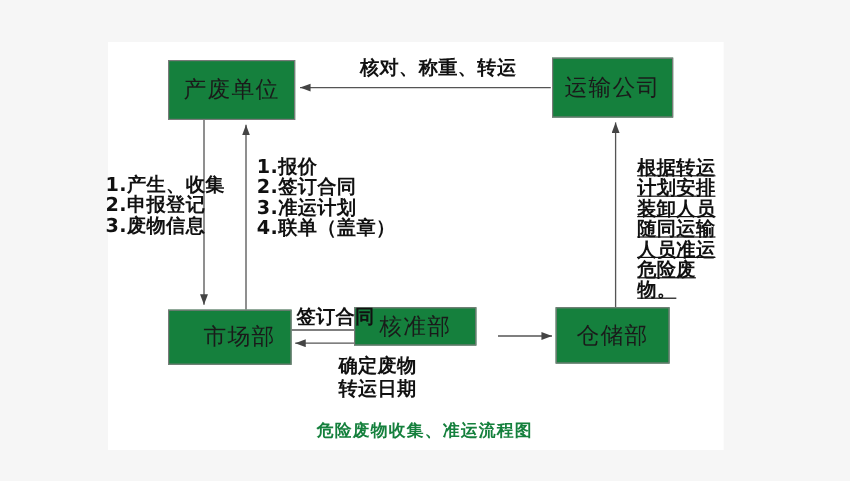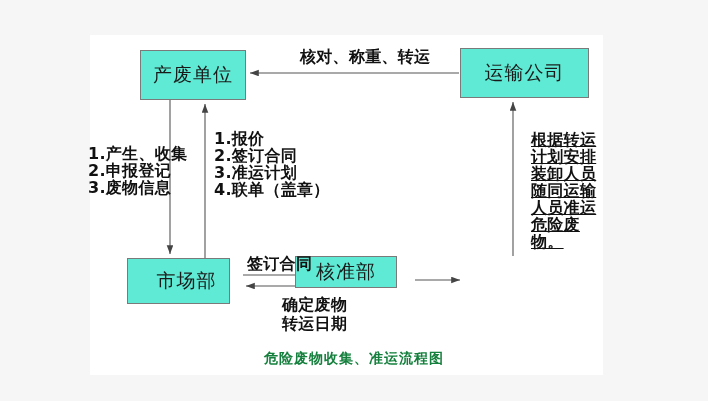--- a/index.html
+++ b/index.html
@@ -25,34 +25,34 @@
     position: absolute;
     left: 90px;
     top: 35px;
     width: 513px;
     height: 340px;
     background: #ffffff;
   }
   .node {
     position: absolute;
     border: 1px solid #7a7a7a;
-    background: #5eead4;
+    background: #15803d;
     display: flex;
     align-items: center;
     justify-content: center;
     box-sizing: border-box;
     color: #1a1a1a;
     font-family: "DejaVu Serif", "Liberation Serif", serif;
     font-size: 19px;
     letter-spacing: 1px;
     white-space: nowrap;
   }
   #node-producer { left: 140px; top: 50px;  width: 106px; height: 50px; }
-  #node-transport { left: 460px; top: 48px;  width: 129px; height: 50px; }
-  #node-market   { left: 127px; top: 258px; width: 103px; height: 46px; padding-left: 16px; }
+  #node-transport { left: 460px; top: 48px;  width: 101px; height: 50px; }
+  #node-market   { left: 140px; top: 258px; width: 103px; height: 46px; padding-left: 16px; }
   #node-approval { left: 295px; top: 256px; width: 102px; height: 32px; }
   #node-storage  { left: 463px; top: 256px; width: 95px;  height: 47px; }
 
   .edge-label {
     position: absolute;
     color: #111111;
     font-family: "DejaVu Sans", "Liberation Sans", sans-serif;
     font-weight: bold;
     font-size: 16px;
     line-height: 17px;
@@ -114,20 +114,21 @@
 
     <line x1="415" y1="280" x2="460" y2="280" stroke="#555555" stroke-width="1.1" marker-end="url(#arrow)"></line>
 
     <line x1="513" y1="256" x2="513" y2="102" stroke="#555555" stroke-width="1.1" marker-end="url(#arrow)"></line>
   </svg>
 
   <div class="node" id="node-producer">产废单位</div>
   <div class="node" id="node-transport">运输公司</div>
   <div class="node" id="node-market">市场部</div>
   <div class="node" id="node-approval">核准部</div>
+  <div class="node" id="node-storage">仓储部</div>
 
   <div class="edge-label" id="lbl-top">核对、称重、转运</div>
 
   <div class="edge-label" id="lbl-left">
     <div>1.产生、收集</div>
     <div>2.申报登记</div>
     <div>3.废物信息</div>
   </div>
 
   <div class="edge-label" id="lbl-mid">

